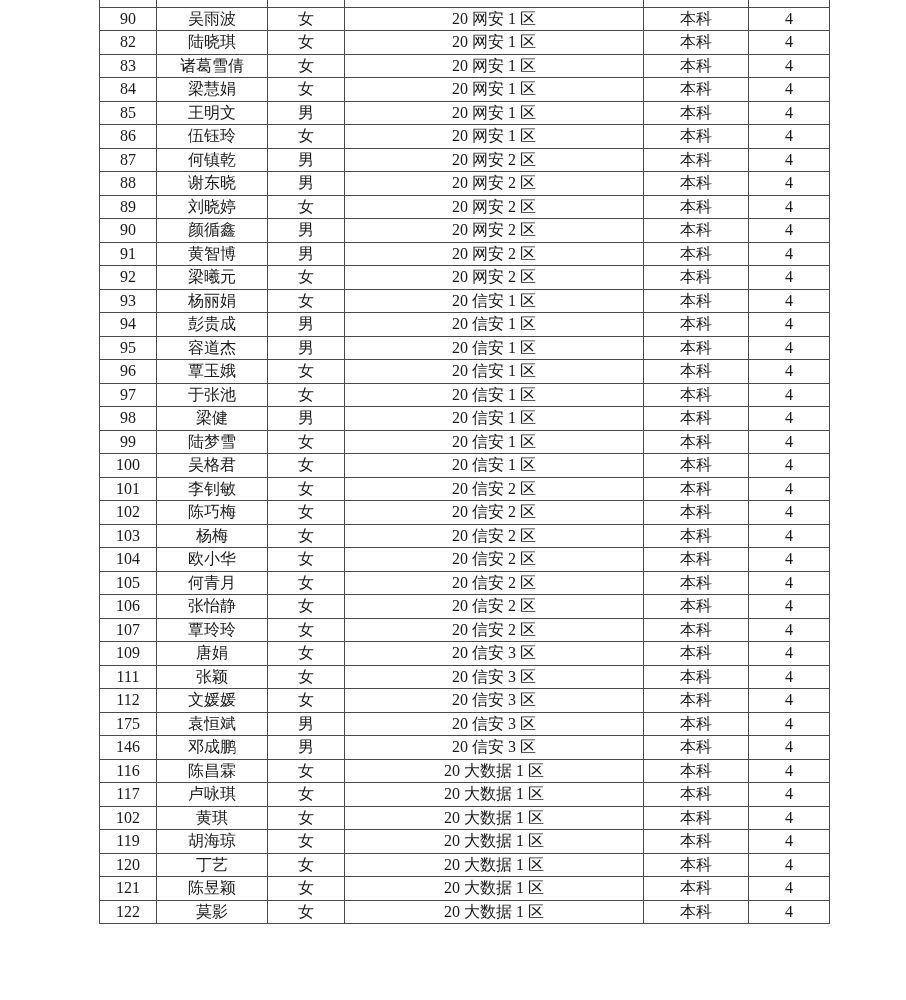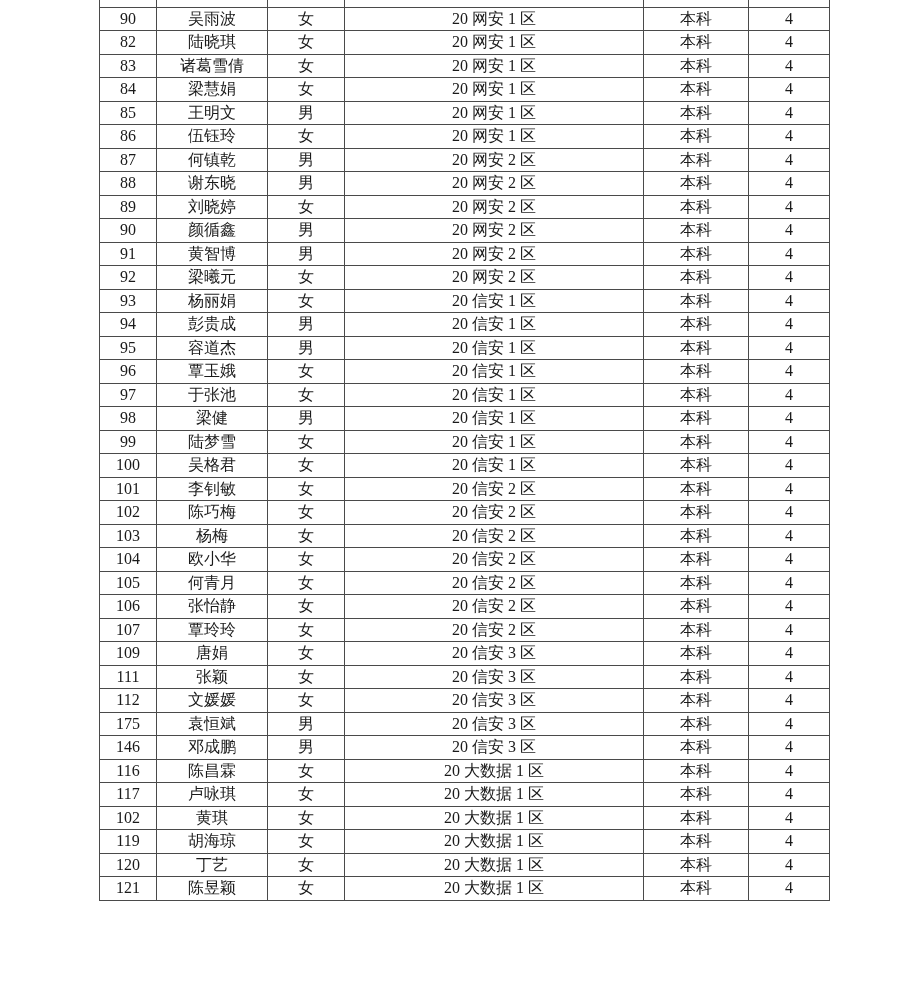--- a/index.html
+++ b/index.html
@@ -404,15 +404,23 @@
 
   <tr>
     <td>121</td>
     <td>陈昱颖</td>
     <td>女</td>
     <td>20 大数据 1 区</td>
     <td>本科</td>
     <td>4</td>
   </tr>
 
+  <tr>
+    <td>122</td>
+    <td>莫影</td>
+    <td>女</td>
+    <td>20 大数据 1 区</td>
+    <td>本科</td>
+    <td>4</td>
+  </tr>
 </tbody>
   </table>
 </div>
 
 </body></html>

